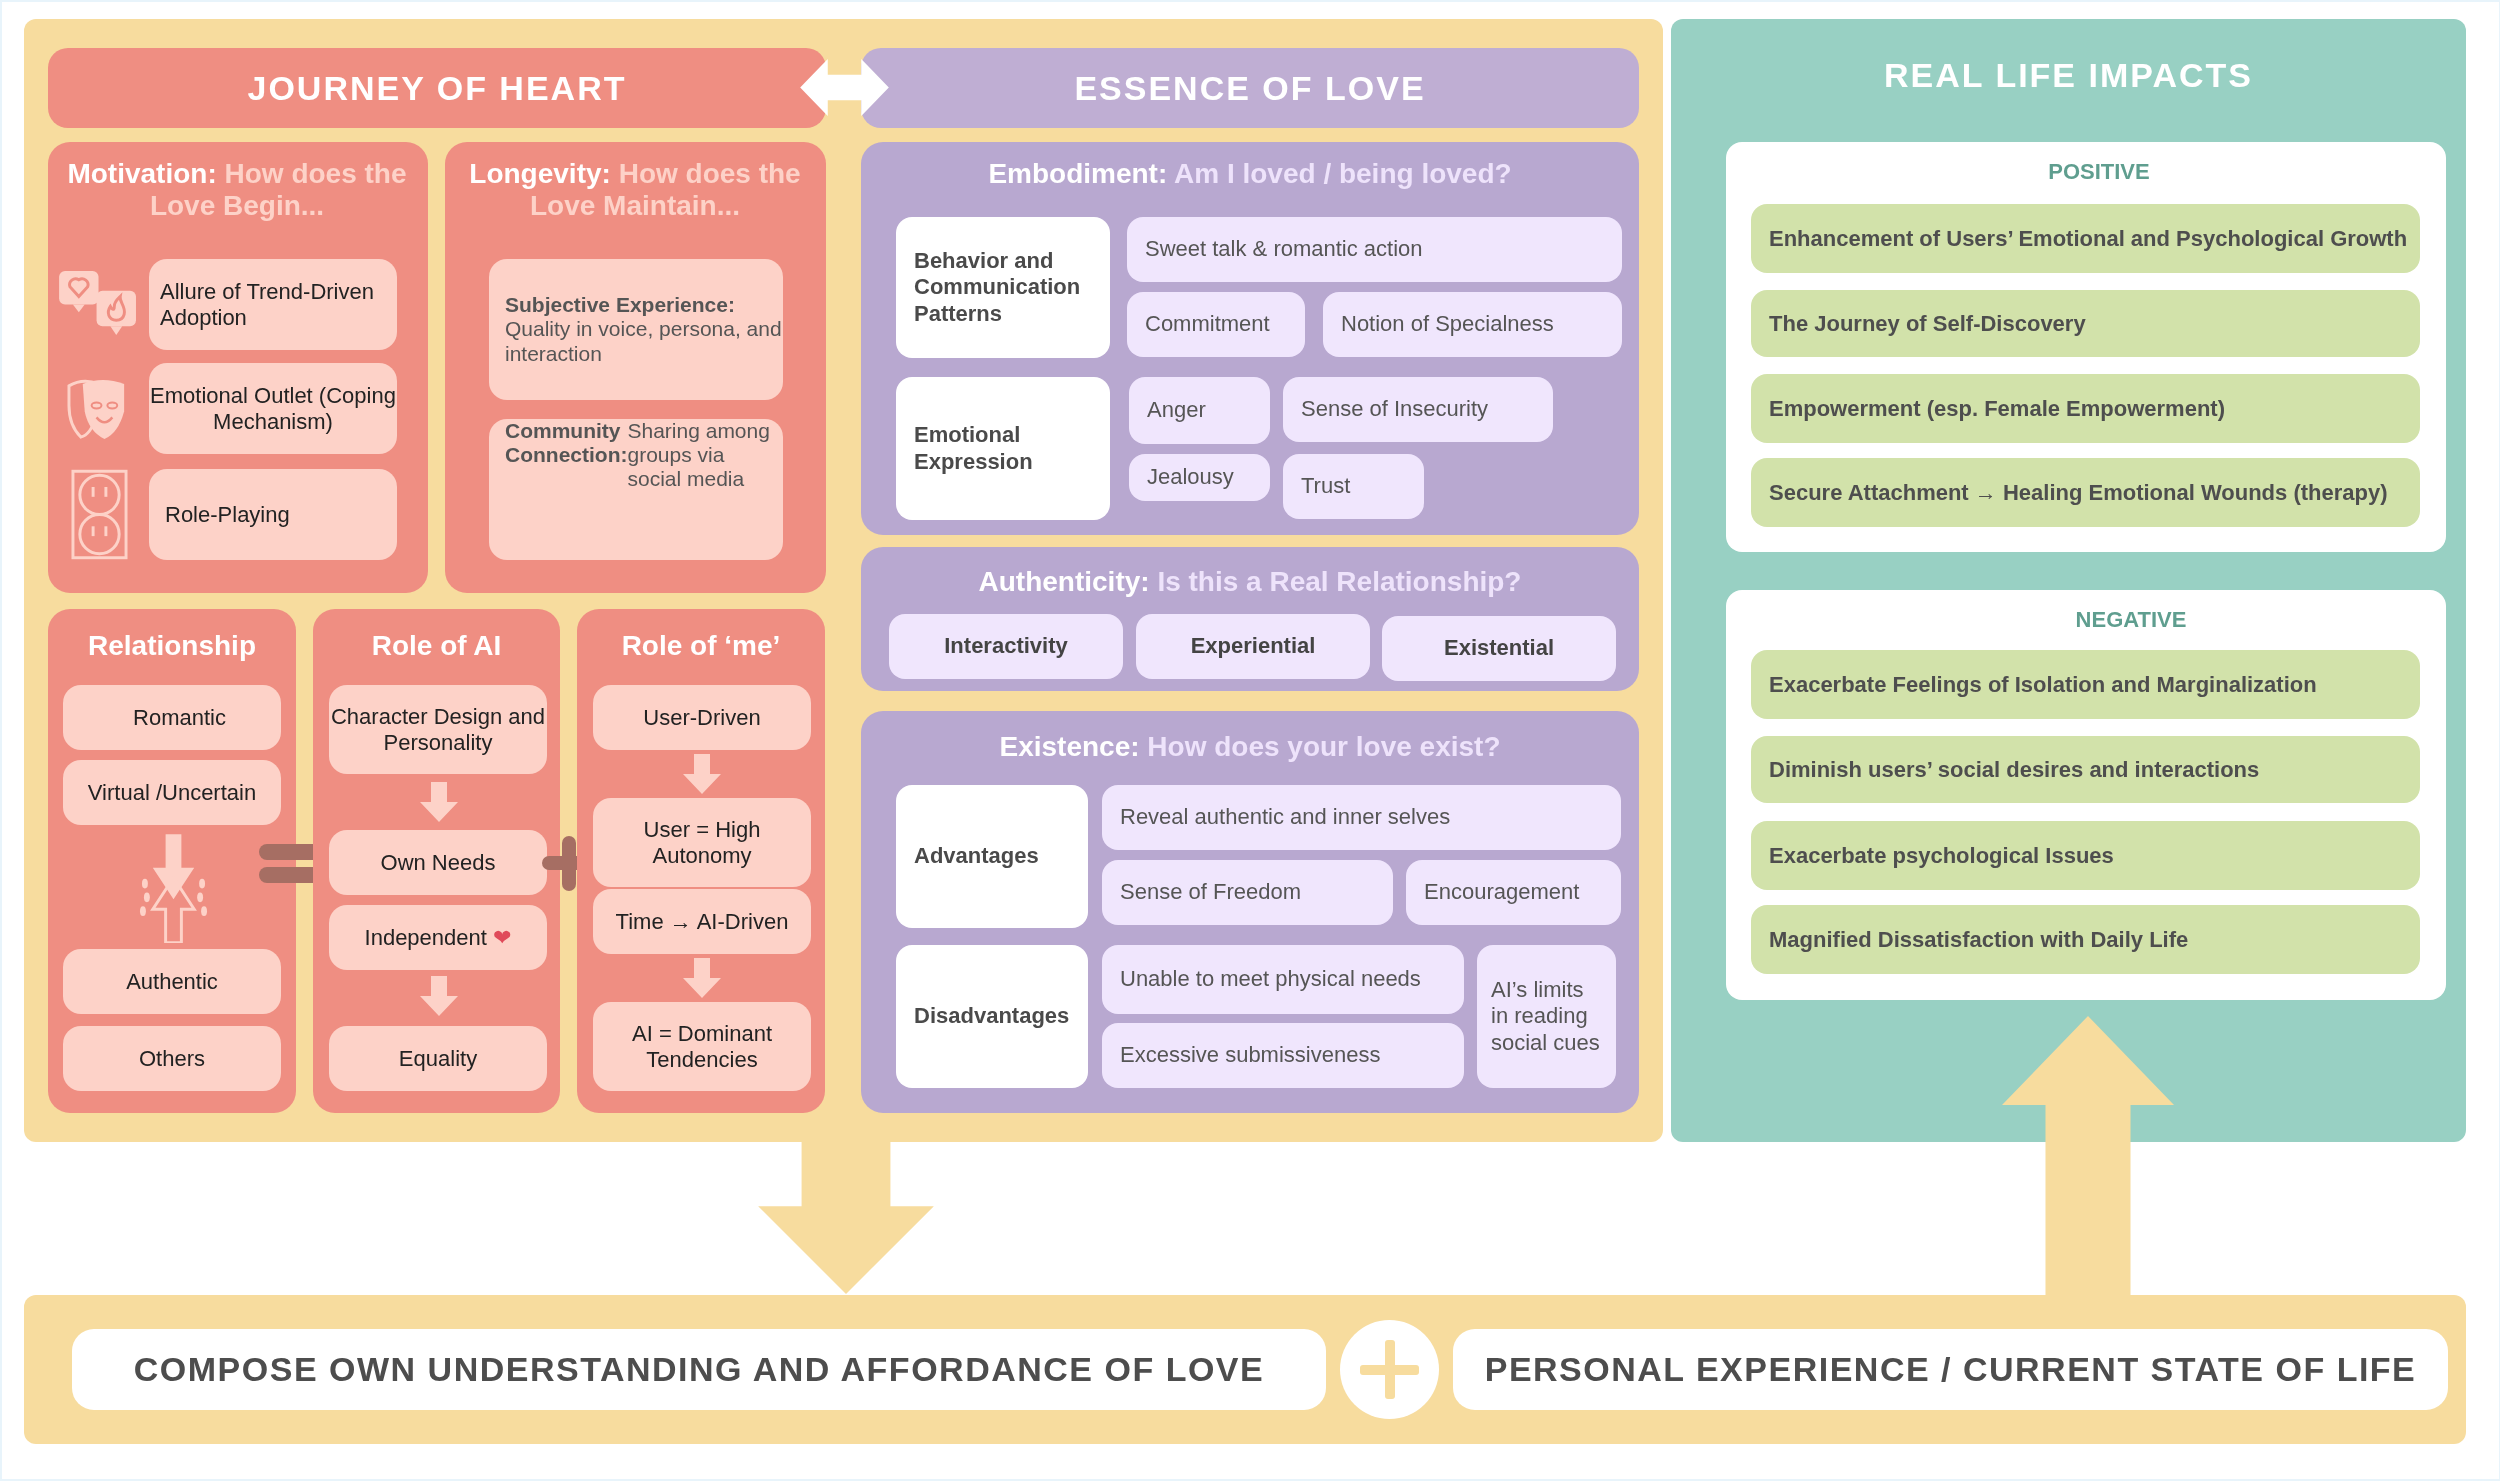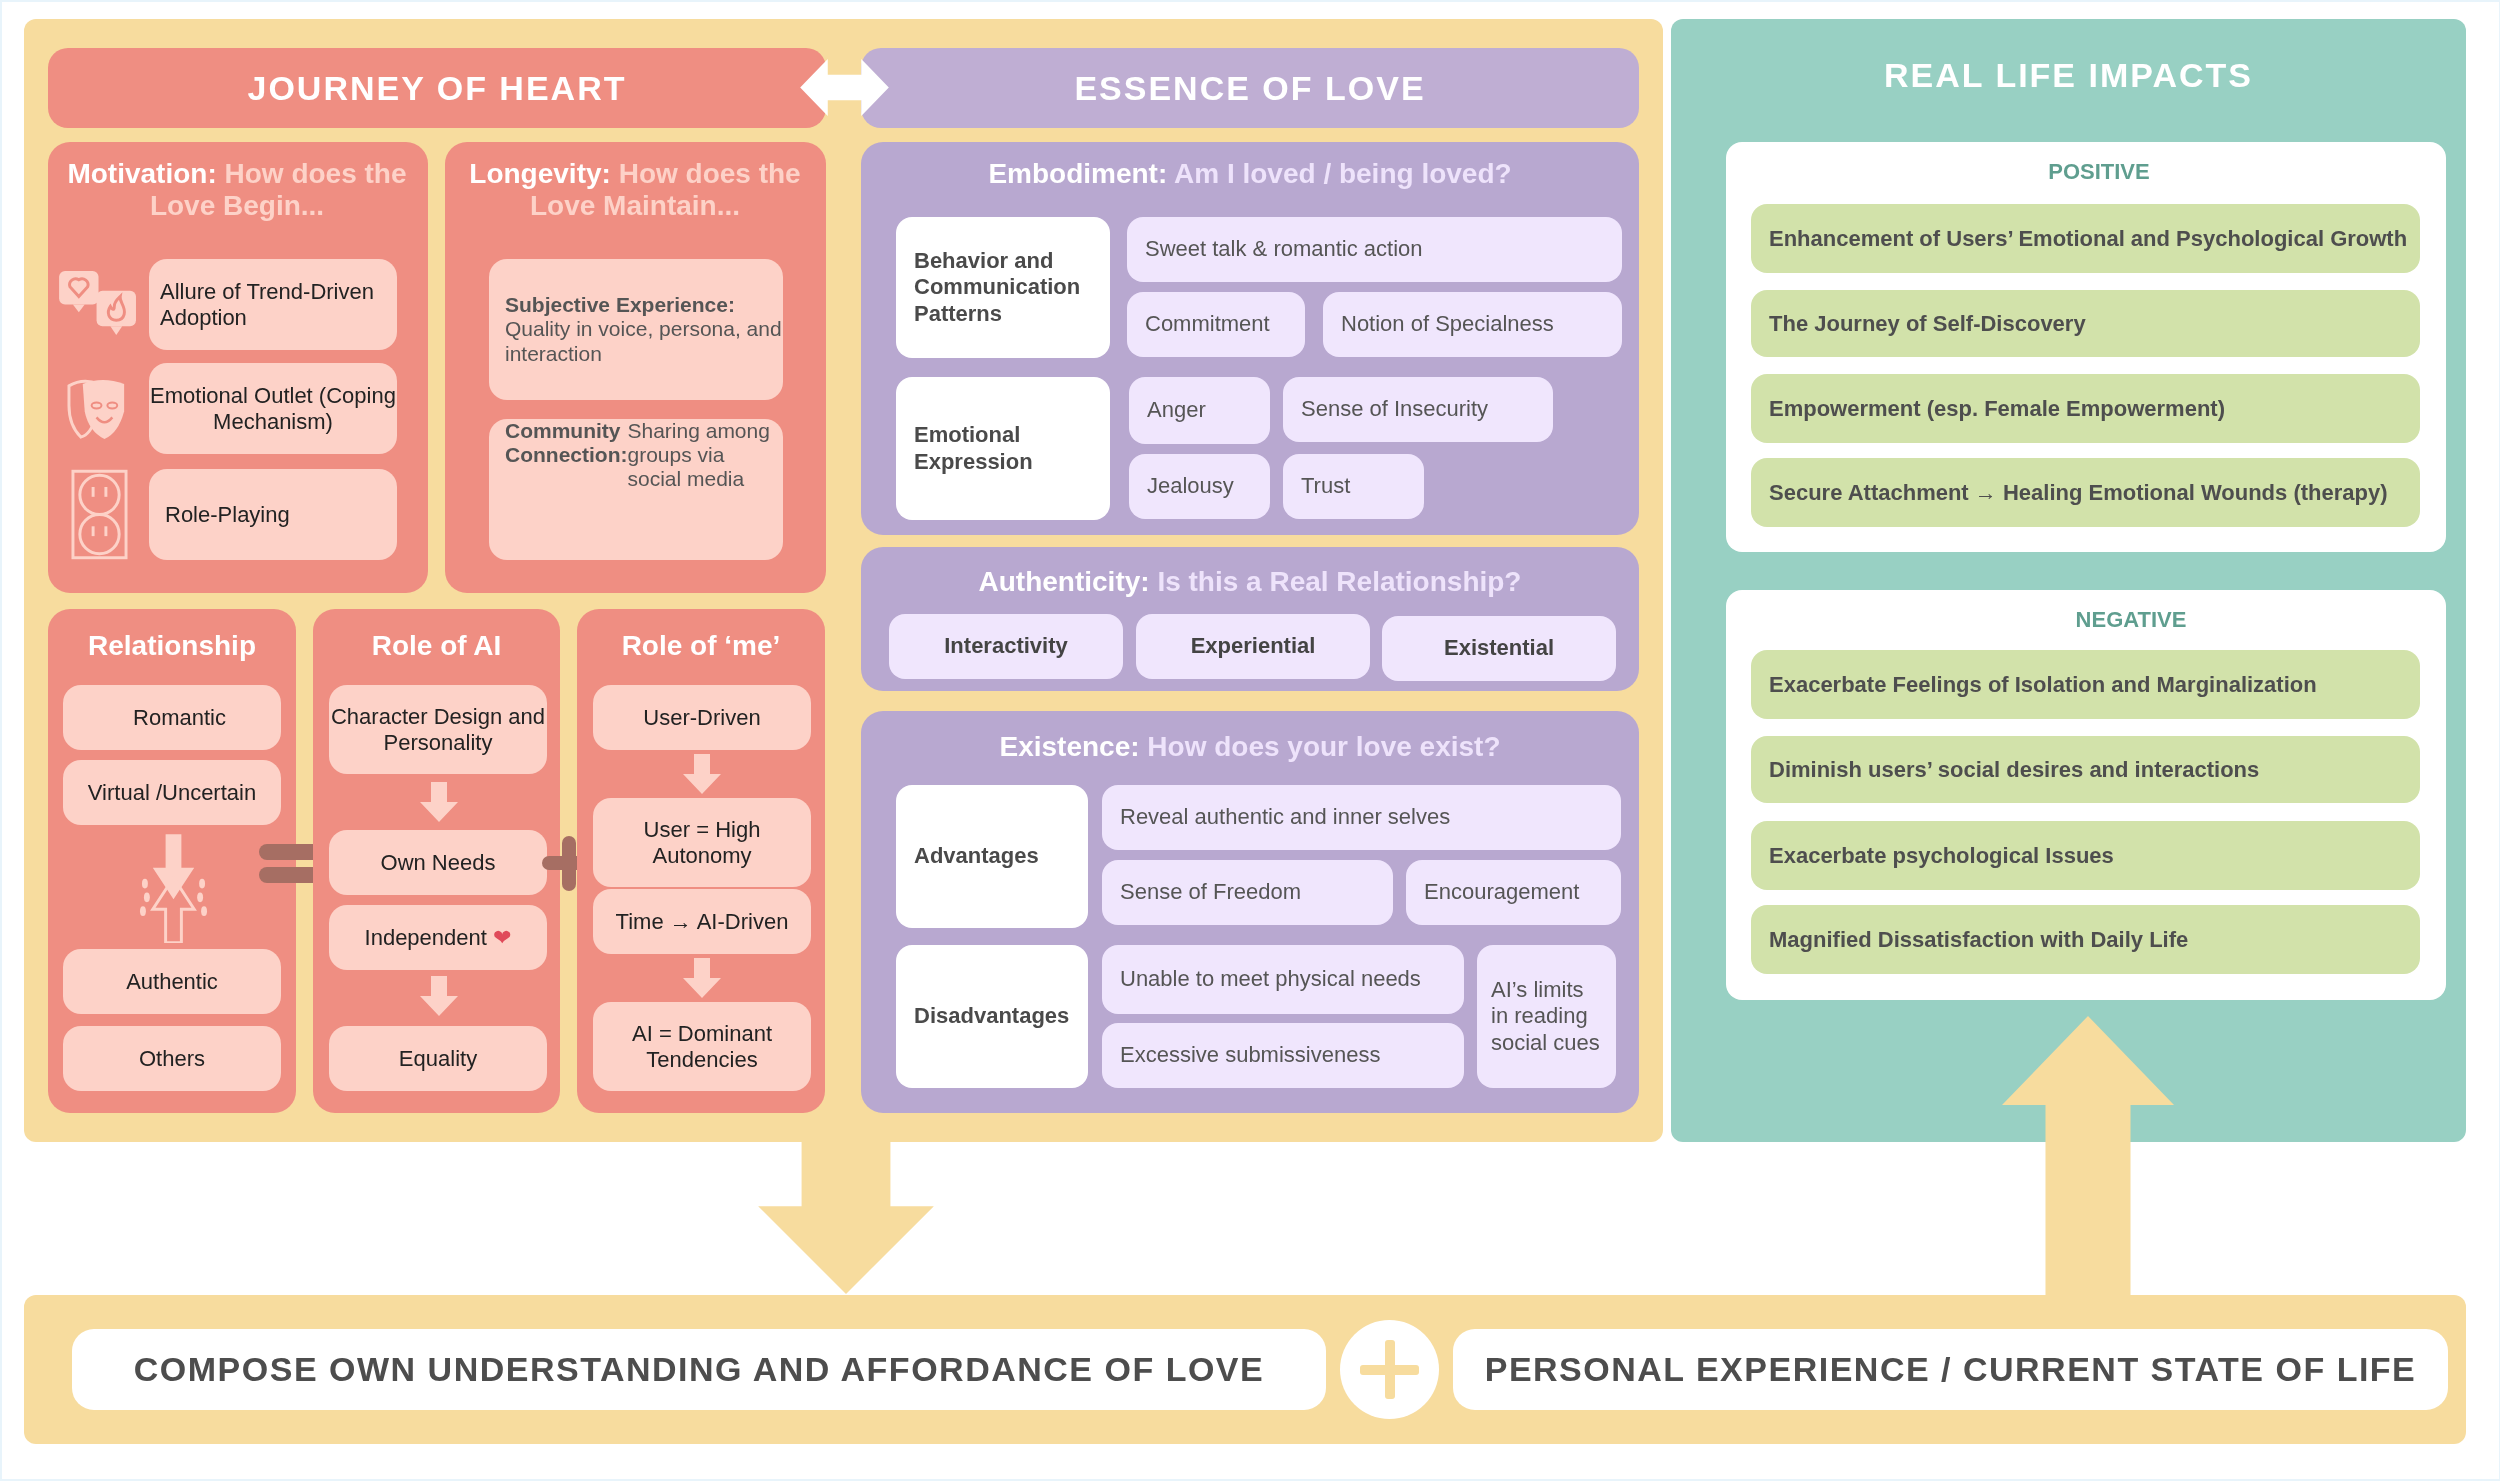--- a/index.html
+++ b/index.html
@@ -151,21 +151,21 @@
 <div class="abs sub" style="left:861px;top:158px;width:778px;">
   <span>Embodiment:</span> <span class="ql">Am I loved / being loved?</span>
 </div>
 <div class="abs wcard" style="left:896px;top:217px;width:214px;height:141px;">Behavior and Communication Patterns</div>
 <div class="abs lpill" style="left:1127px;top:217px;width:495px;height:65px;">Sweet talk &amp; romantic action</div>
 <div class="abs lpill" style="left:1127px;top:292px;width:178px;height:65px;">Commitment</div>
 <div class="abs lpill" style="left:1323px;top:292px;width:299px;height:65px;">Notion of Specialness</div>
 <div class="abs wcard" style="left:896px;top:377px;width:214px;height:143px;">Emotional Expression</div>
 <div class="abs lpill" style="left:1129px;top:377px;width:141px;height:67px;">Anger</div>
 <div class="abs lpill" style="left:1283px;top:377px;width:270px;height:65px;">Sense of Insecurity</div>
-<div class="abs lpill" style="left:1129px;top:454px;width:141px;height:65px;">Jealousy</div>
+<div class="abs lpill" style="left:1129px;top:454px;width:141px;height:47px;">Jealousy</div>
 <div class="abs lpill" style="left:1283px;top:454px;width:141px;height:65px;">Trust</div>
 
 <div class="abs lav2" style="left:861px;top:547px;width:778px;height:144px;"></div>
 <div class="abs sub" style="left:861px;top:566px;width:778px;">
   <span>Authenticity:</span> <span class="ql">Is this a Real Relationship?</span>
 </div>
 <div class="abs lpill" style="left:889px;top:614px;width:234px;height:65px;justify-content:center;padding:0;font-weight:bold;color:#444;">Interactivity</div>
 <div class="abs lpill" style="left:1136px;top:614px;width:234px;height:65px;justify-content:center;padding:0;font-weight:bold;color:#444;">Experiential</div>
 <div class="abs lpill" style="left:1382px;top:616px;width:234px;height:65px;justify-content:center;padding:0;font-weight:bold;color:#444;">Existential</div>
 

